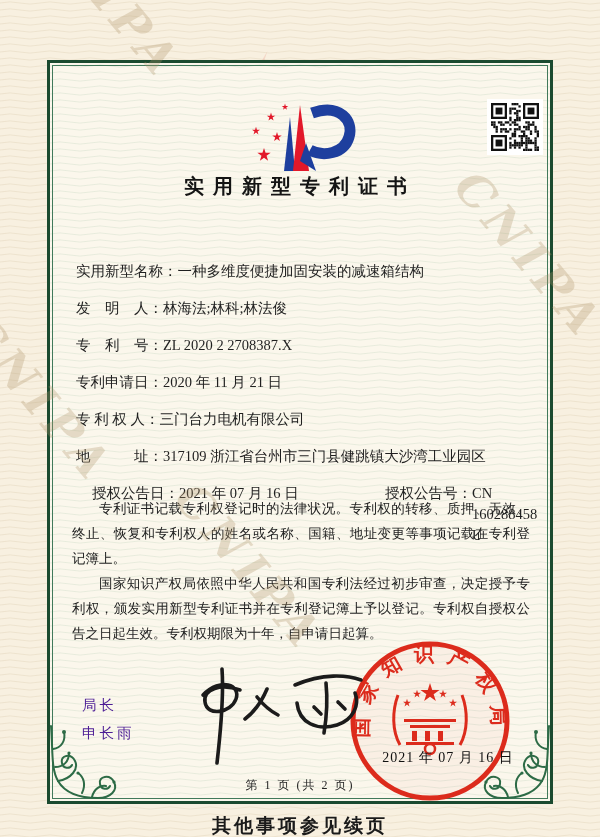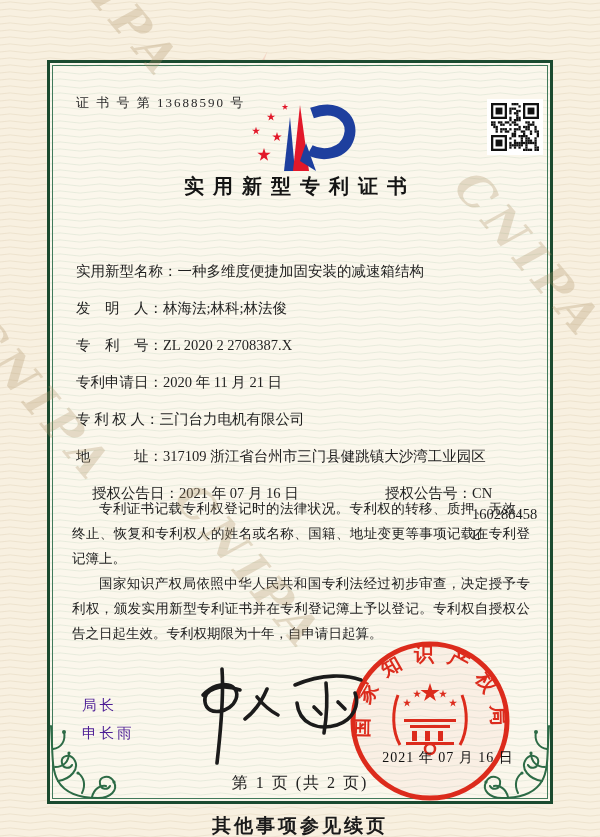--- a/index.html
+++ b/index.html
@@ -63,21 +63,21 @@
   .signature-svg { position:absolute; left:95px; top:592px; z-index:5; }
 
   .seal { position:absolute; left:296px; top:574px; z-index:4; }
   .seal-date {
     position:absolute; left:308px; top:686px; width:180px; text-align:center;
     font-size:14px; letter-spacing:1px; color:#111; z-index:5;
   }
 
   .page-number {
     position:absolute; left:0; right:0; bottom:7px; text-align:center;
-    font-size:16px; letter-spacing:2px; color:#222; z-index:5;
+    font-size:12px; letter-spacing:2px; color:#222; z-index:5;
   }
   .continuation-note {
     position:absolute; left:0; right:0; top:813px; text-align:center;
     font-size:19px; font-weight:bold; letter-spacing:3px; color:#1a1a1a; z-index:4;
   }
 </style>
 </head>
 <body>
 
 <div class="page">
@@ -355,21 +355,20 @@
         <path d="M44,74 C46,66 52,62 58,63"></path>
       </g>
       <g fill="#2d6b46">
         <circle cx="16" cy="9" r="2"></circle>
           <circle cx="21" cy="30" r="1.6"></circle>
         <circle cx="30" cy="50" r="1.6"></circle>
           <circle cx="66" cy="59" r="1.6"></circle>
       </g>
     </svg>
 
-    <div class="cert-number">证 书 号 第 13688590 号</div>
 
     <svg class="logo" width="120" height="74" viewBox="0 0 120 74">
       <defs>
         <path id="star" d="M0,-1 L0.2245,-0.309 L0.951,-0.309 L0.3633,0.118 L0.5878,0.809 L0,0.382 L-0.5878,0.809 L-0.3633,0.118 L-0.951,-0.309 L-0.2245,-0.309 Z"></path>
       </defs>
       <g>
         <use href="#star" transform="translate(24,56) scale(7)" fill="#e2182a"></use>
         <use href="#star" transform="translate(37,38) scale(5)" fill="#e2182a"></use>
         <use href="#star" transform="translate(16,32) scale(4.2)" fill="#e2182a"></use>
         <use href="#star" transform="translate(31,18) scale(4.4)" fill="#e2182a"></use>

